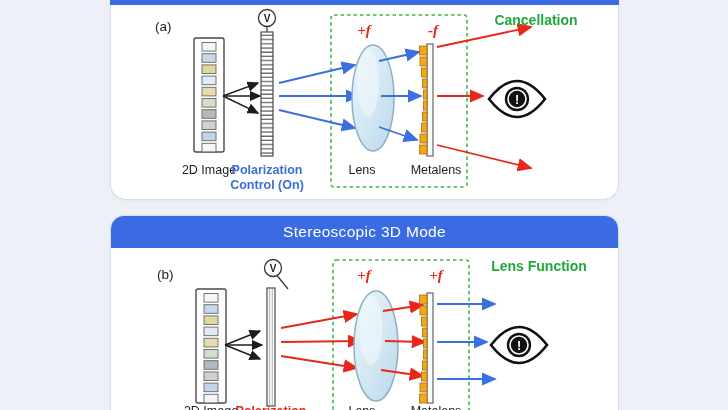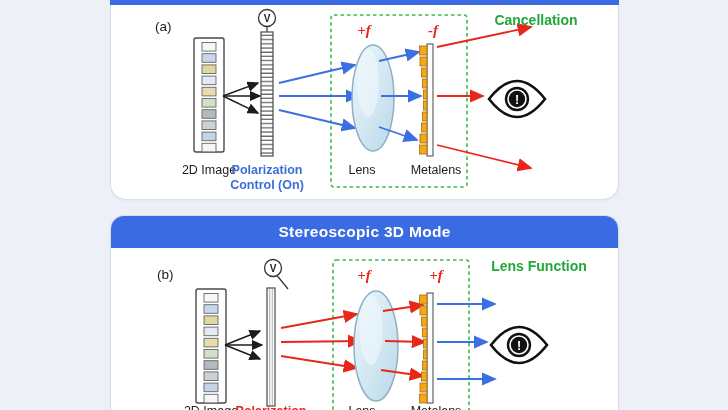--- a/index.html
+++ b/index.html
@@ -15,21 +15,21 @@
     background:#ffffff;border:1px solid #d9dfe9;
     box-shadow:0 1px 3px rgba(40,60,100,0.05);
   }
   #card-a{top:0;height:200px;border-top:none;border-radius:0 0 16px 16px;}
   #card-a .banner-sliver{
     position:absolute;top:0;left:-1px;right:-1px;height:5px;background:#3a6be2;
   }
   #card-b{top:215px;height:196px;border-bottom:none;border-radius:14px 14px 0 0;}
   .banner{
     height:32px;line-height:32px;background:#3a6be2;color:#ffffff;
-    text-align:center;font-size:15.5px;font-weight:bold;letter-spacing:.3px;
+    text-align:center;font-size:15.5px;font-weight:normal;letter-spacing:.3px;
     border-radius:13px 13px 0 0;
   }
   svg{display:block;}
   text{font-family:"Liberation Sans", sans-serif;}
   .lblk{fill:#1c1c1c;font-size:12.5px;}
   .lblue{fill:#3a6fd8;font-size:12.5px;font-weight:bold;}
   .lred{fill:#e82619;font-size:12.5px;font-weight:bold;}
   .lgreen{fill:#21a83a;font-size:14px;font-weight:bold;}
   .focal{fill:#e82619;font-size:15px;font-weight:bold;font-style:italic;
          font-family:"Liberation Serif", serif;}

